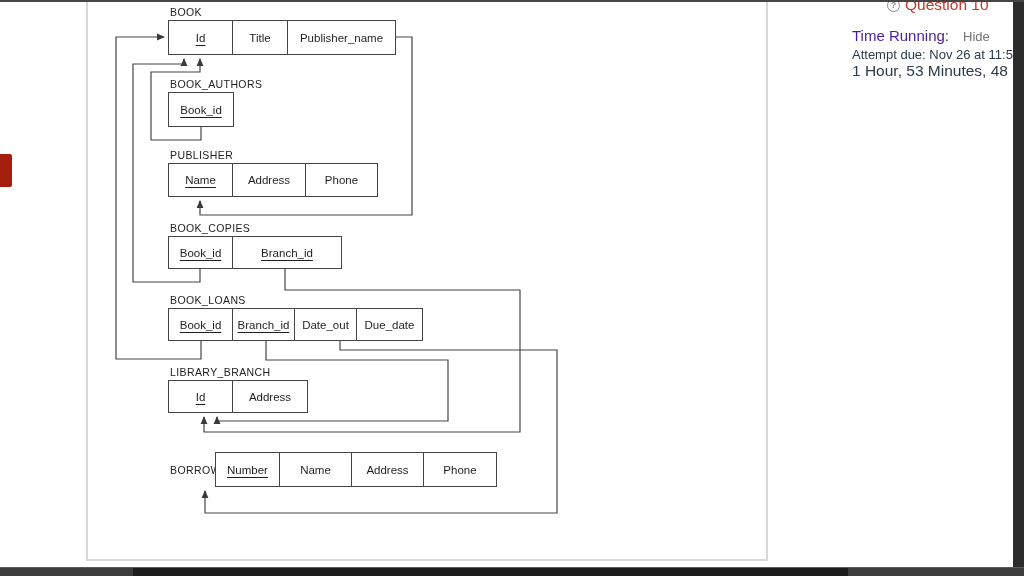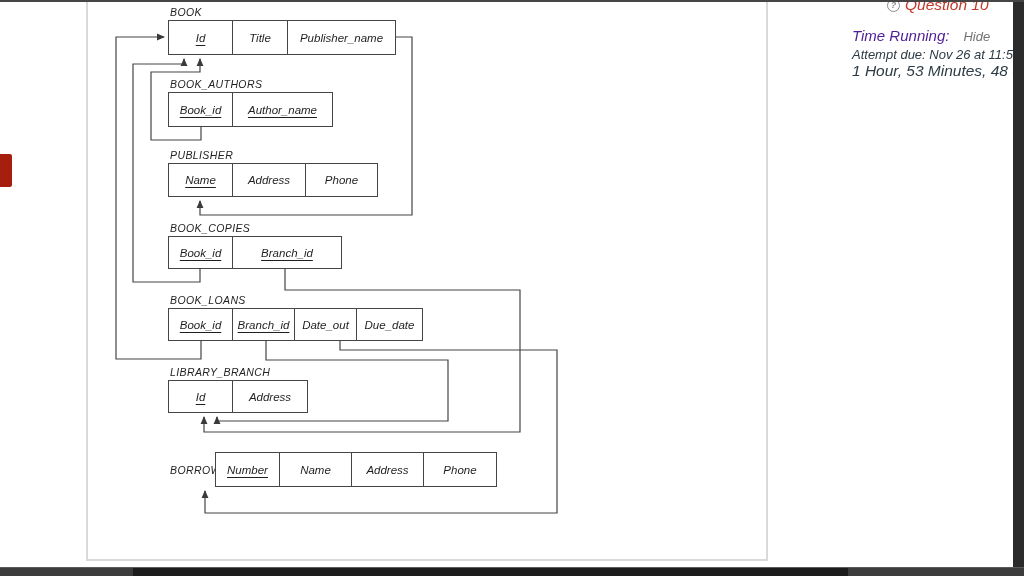--- a/index.html
+++ b/index.html
@@ -1,18 +1,18 @@
 <!DOCTYPE html>
 <html><head>
 <meta charset="utf-8">
 <style>
   * { margin:0; padding:0; box-sizing:border-box; }
   html,body { width:1024px; height:576px; overflow:hidden; background:#ffffff;
               font-family:"Liberation Sans", sans-serif; }
-  .viewport { position:relative; width:1024px; height:576px; background:#ffffff; overflow:hidden;font-style:italic; }
+  .viewport { position:relative; width:1024px; height:576px; background:#ffffff; overflow:hidden; }
 
   
   .top-hairline { position:absolute; left:0; top:0; width:1024px; height:2px; background:#454545; z-index:9; }
   .content-panel { position:absolute; left:86px; top:-4px; width:682px; height:565px;
                    background:#ffffff; border:2px solid #d9d9d9; border-top:none; z-index:1; }
   .red-tab { position:absolute; left:0; top:154px; width:12px; height:33px;
              background:#A61E0D; border-radius:0 2px 2px 0; z-index:8; }
   .right-strip { position:absolute; left:1013px; top:0; width:11px; height:576px; background:#2b2b2b; z-index:6; }
   .bottom-bar { position:absolute; left:0; top:567px; width:1024px; height:9px;
                 background:#3c3c3c; border-top:1px solid #5a5a5a; z-index:7; }
@@ -69,21 +69,20 @@
     <div id="tables-mount">
         <div class="tbl-label" style="left: 170px; top: 6px;">BOOK</div>
         <div class="tbl-row" style="left: 168px; top: 20px; height: 35px;">
           <div class="tbl-cell key" style="width: 64px;">Id</div>
           <div class="tbl-cell" style="width: 55px;">Title</div>
           <div class="tbl-cell" style="width: 107px;">Publisher_name</div>
         </div>
         <div class="tbl-label" style="left: 170px; top: 78px;">BOOK_AUTHORS</div>
         <div class="tbl-row" style="left: 168px; top: 92px; height: 35px;">
           <div class="tbl-cell key" style="width: 64px;">Book_id</div>
-          <div class="tbl-cell key" style="width: 99px;">Author_name</div>
         </div>
         <div class="tbl-label" style="left: 170px; top: 149px;">PUBLISHER</div>
         <div class="tbl-row" style="left: 168px; top: 163px; height: 34px;">
           <div class="tbl-cell key" style="width: 64px;">Name</div>
           <div class="tbl-cell" style="width: 73px;">Address</div>
           <div class="tbl-cell" style="width: 71px;">Phone</div>
         </div>
         <div class="tbl-label" style="left: 170px; top: 222px;">BOOK_COPIES</div>
         <div class="tbl-row" style="left: 168px; top: 236px; height: 33px;">
           <div class="tbl-cell key" style="width: 64px;">Book_id</div>

